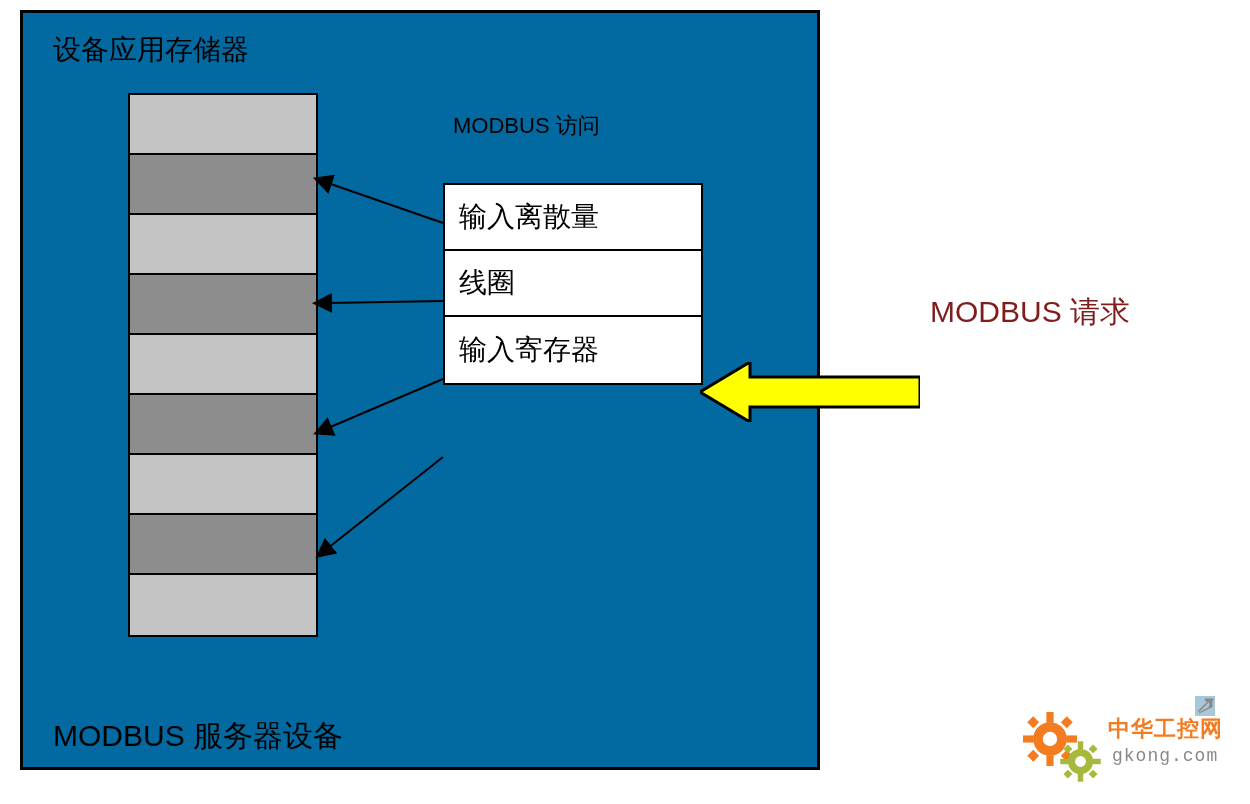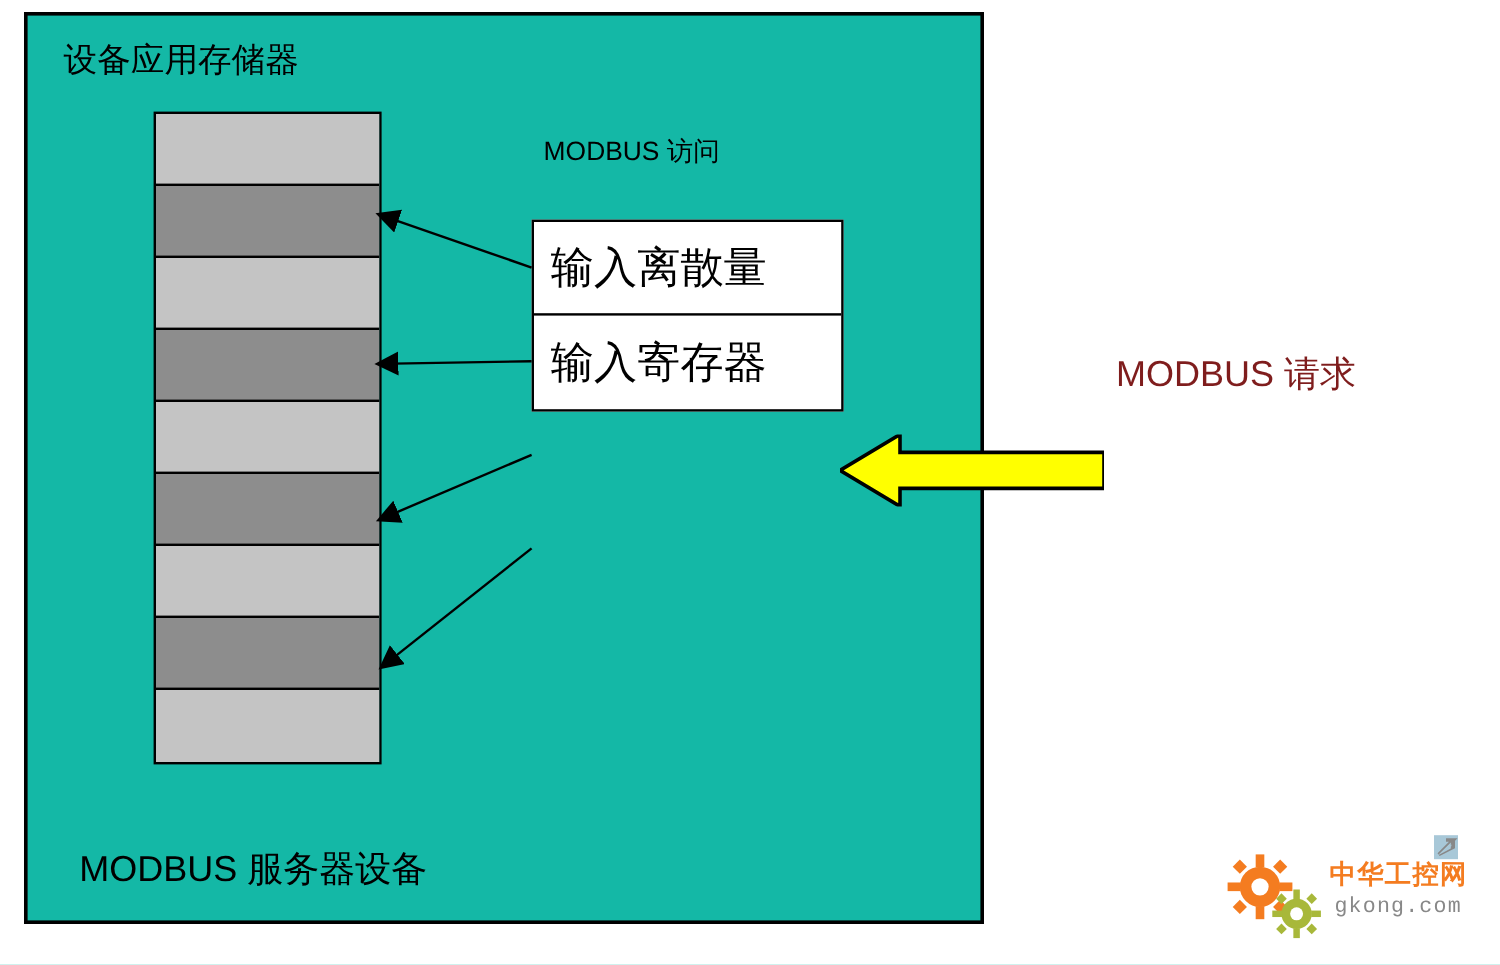--- a/index.html
+++ b/index.html
@@ -9,21 +9,21 @@
       position: relative;
       background: #ffffff;
       font-family: Arial, "Microsoft YaHei", sans-serif;
     }
     .device-box {
       position: absolute;
       left: 20px;
       top: 10px;
       width: 800px;
       height: 760px;
-      background: #14b8a6;
+      background: #0369a1;
       border: 3px solid #000;
     }
     .device-title {
       position: absolute;
       left: 30px;
       top: 18px;
       font-size: 28px;
       color: #000;
     }
     .memory-stack {
@@ -49,36 +49,35 @@
     }
     .access-table {
       position: absolute;
       left: 420px;
       top: 170px;
       width: 260px;
       background: #fff;
       border: 2px solid #000;
     }
     .access-row {
-      height: 78px;
+      height: 66px;
       border-bottom: 2px solid #000;
       padding-left: 14px;
       display: flex;
       align-items: center;
-      font-size: 36px;
+      font-size: 28px;
       color: #000;
     }
     .access-row:last-child { border-bottom: none; }
     .server-label {
       position: absolute;
       left: 30px;
-      bottom: 22px;
+      bottom: 10px;
       font-size: 30px;
       color: #000;
-      margin-left: 13px;
     }
     .request-arrow {
       position: absolute;
       left: 700px;
       top: 362px;
       width: 220px;
       height: 60px;
     }
     .request-label {
       position: absolute;
@@ -143,20 +142,21 @@
     <div class="mem-cell mem-dark"></div>
     <div class="mem-cell mem-light"></div>
     <div class="mem-cell mem-dark"></div>
     <div class="mem-cell mem-light"></div>
   </div>
 
   <div class="modbus-access-title">MODBUS 访问</div>
 
   <div class="access-table">
     <div class="access-row">输入离散量</div>
+    <div class="access-row">线圈</div>
     <div class="access-row">输入寄存器</div>
   </div>
 
   <svg class="link-line" style="left:0;top:0;width:800px;height:760px;">
     <defs>
       <marker id="ah" markerWidth="12" markerHeight="12" refX="2" refY="5" orient="auto">
         <polygon points="0 0, 10 5, 0 10" fill="#000"></polygon>
       </marker>
     </defs>
 

